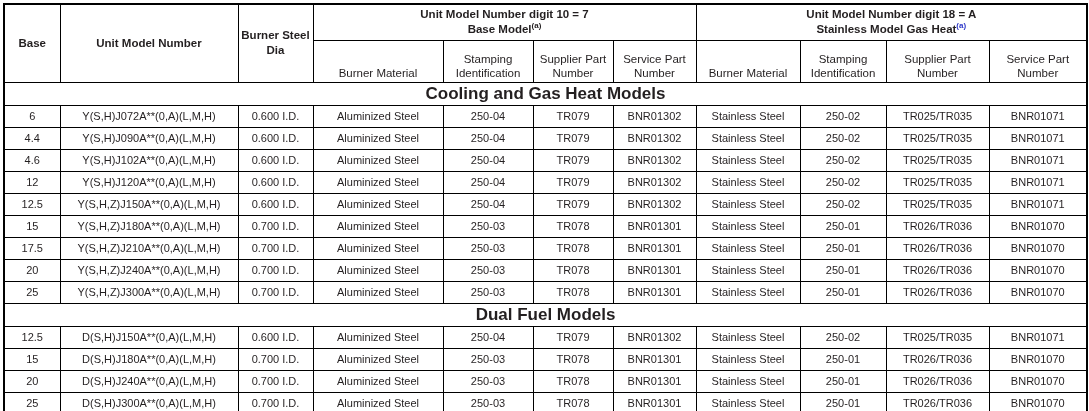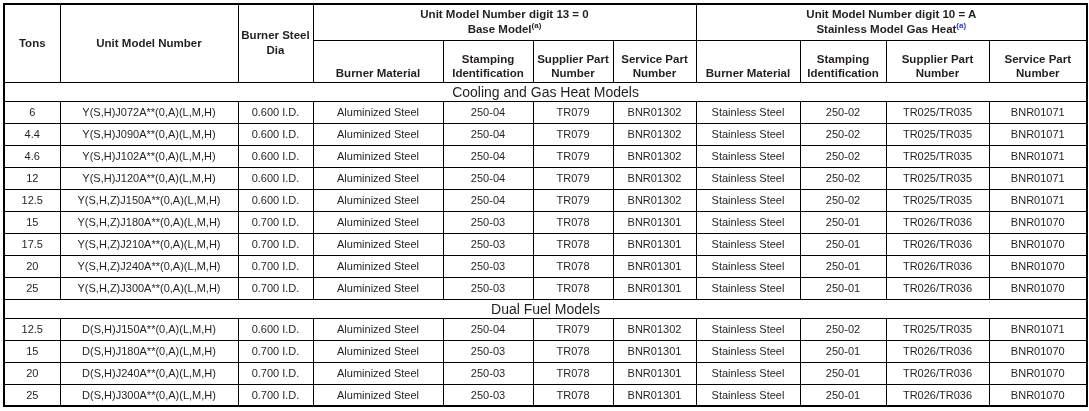--- a/index.html
+++ b/index.html
@@ -38,30 +38,30 @@
   }
   th.group-head {
     font-size: 11.5px;
     font-weight: bold;
     height: 36px;
     vertical-align: middle;
     line-height: 1.35;
   }
   th.sub-head {
     font-size: 11.5px;
-    font-weight: bold;
+    font-weight: normal;
     height: 42px;
     vertical-align: bottom;
     padding-bottom: 6px;
     line-height: 1.25;
     margin-left: 40px;
   }
   td.section-cell {
-    font-size: 14px;
-    font-weight: normal;
+    font-size: 17px;
+    font-weight: bold;
     height: 19px;
     vertical-align: middle;
   }
   td.data-cell {
     font-size: 11px;
     height: 22px;
     vertical-align: middle;
     white-space: nowrap;
   }
   sup.fn {
@@ -86,29 +86,29 @@
       <col style="width:90px">
       <col style="width:80px">
       <col style="width:83px">
       <col style="width:104px">
       <col style="width:86px">
       <col style="width:103px">
       <col style="width:98px">
     </colgroup>
     <thead>
       <tr>
-        <th class="rowspan-head" rowspan="2">Tons</th>
+        <th class="rowspan-head" rowspan="2">Base</th>
         <th class="rowspan-head" rowspan="2">Unit Model Number</th>
         <th class="rowspan-head" rowspan="2">Burner Steel Dia</th>
         <th class="group-head" colspan="4">
-          <span>Unit Model Number digit 13 = 0</span><br>
+          <span>Unit Model Number digit 10 = 7</span><br>
           <span>Base Model</span><sup class="fn dark">(a)</sup>
         </th>
         <th class="group-head" colspan="4">
-          <span>Unit Model Number digit 10 = A</span><br>
+          <span>Unit Model Number digit 18 = A</span><br>
           <span>Stainless Model Gas Heat</span><sup class="fn blue">(a)</sup>
         </th>
       </tr>
       <tr>
         <th class="sub-head">Burner Material</th>
         <th class="sub-head">Stamping Identification</th>
         <th class="sub-head">Supplier Part Number</th>
         <th class="sub-head">Service Part Number</th>
         <th class="sub-head">Burner Material</th>
         <th class="sub-head">Stamping Identification</th>

